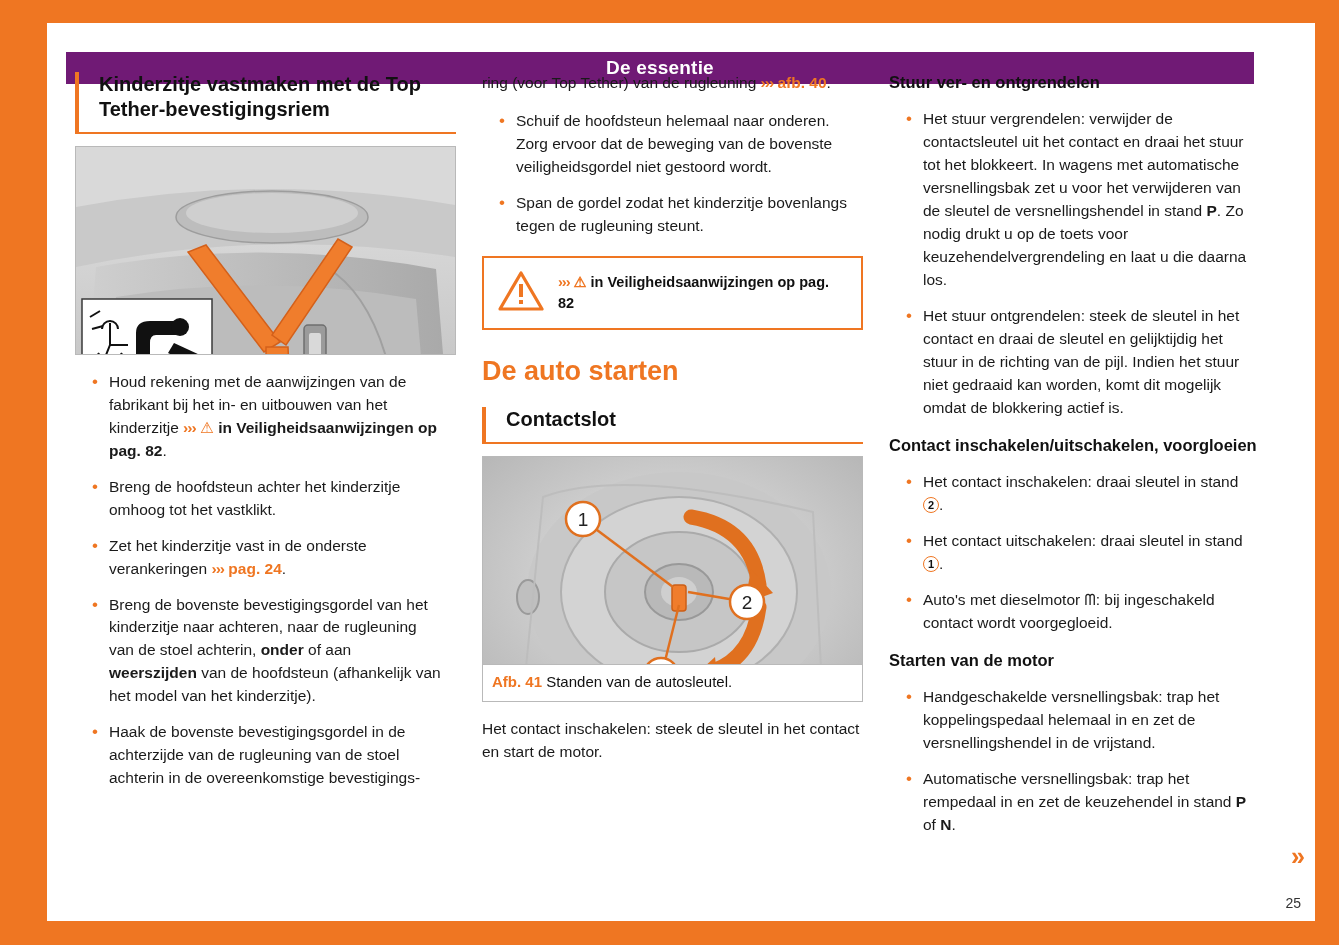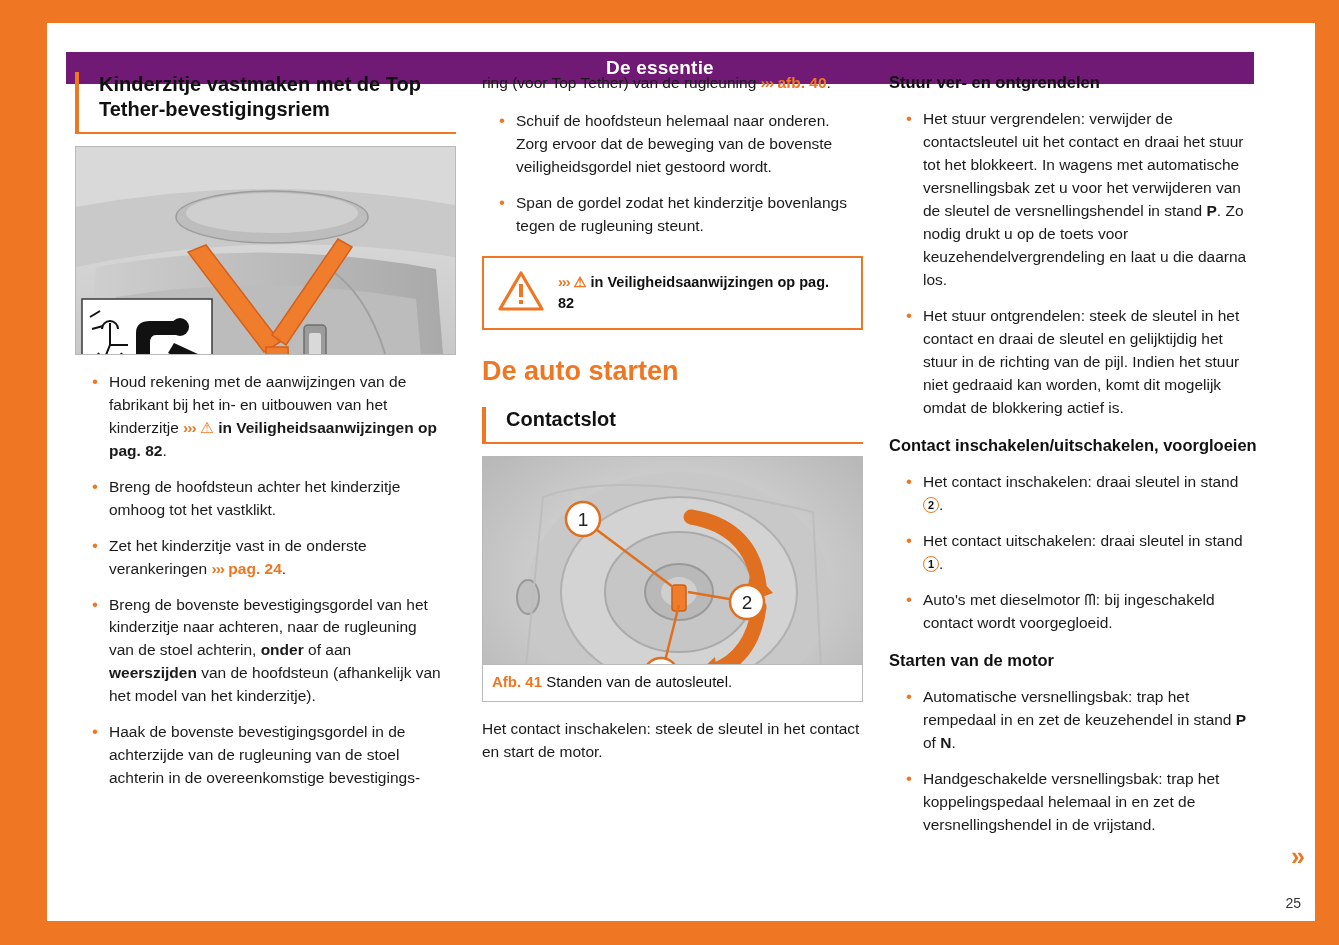--- a/index.html
+++ b/index.html
@@ -263,22 +263,22 @@
 
       <h3 class="rsub">Contact inschakelen/uitschakelen, voorgloeien</h3>
       <ul class="bullets">
         <li>Het contact inschakelen: draai sleutel in stand <span class="num-circle">2</span>.</li>
         <li>Het contact uitschakelen: draai sleutel in stand <span class="num-circle">1</span>.</li>
         <li>Auto's met dieselmotor <span>ᗰ</span>: bij ingeschakeld contact wordt voorgegloeid.</li>
       </ul>
 
       <h3 class="rsub">Starten van de motor</h3>
       <ul class="bullets">
+        <li>Handgeschakelde versnellingsbak: trap het koppelingspedaal helemaal in en zet de versnellingshendel in de vrijstand.</li>
         <li>Automatische versnellingsbak: trap het rempedaal in en zet de keuzehendel in stand <b>P</b> of <b>N</b>.</li>
-        <li>Handgeschakelde versnellingsbak: trap het koppelingspedaal helemaal in en zet de versnellingshendel in de vrijstand.</li>
       </ul>
     </div>
 
   </div>
 
   <div class="chevrons">»</div>
   <div class="page-num">25</div>
 </div>
 
 </body></html>

